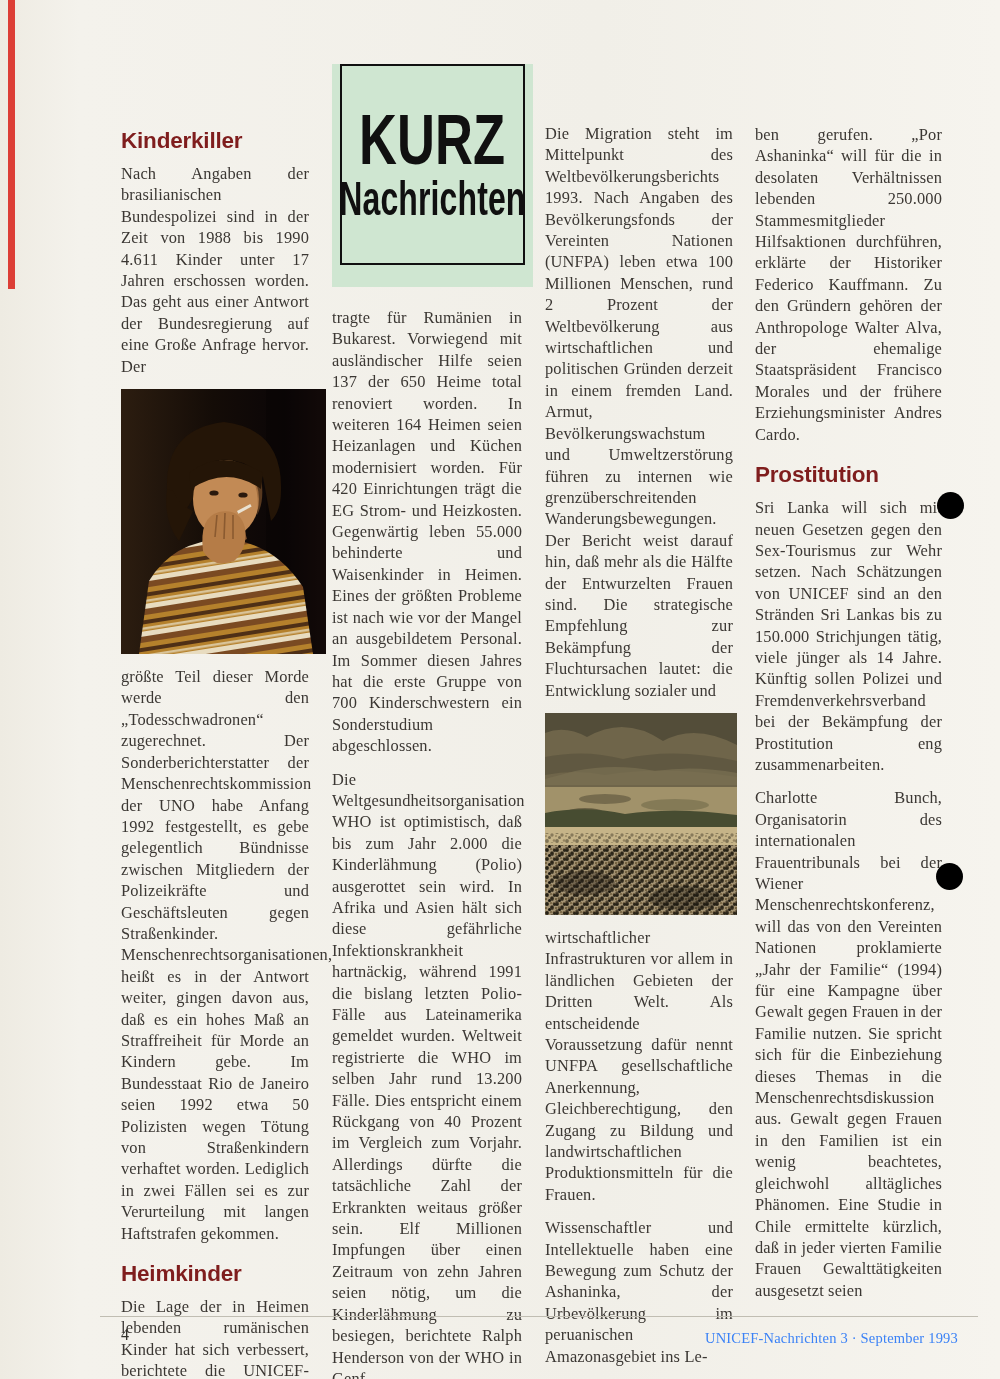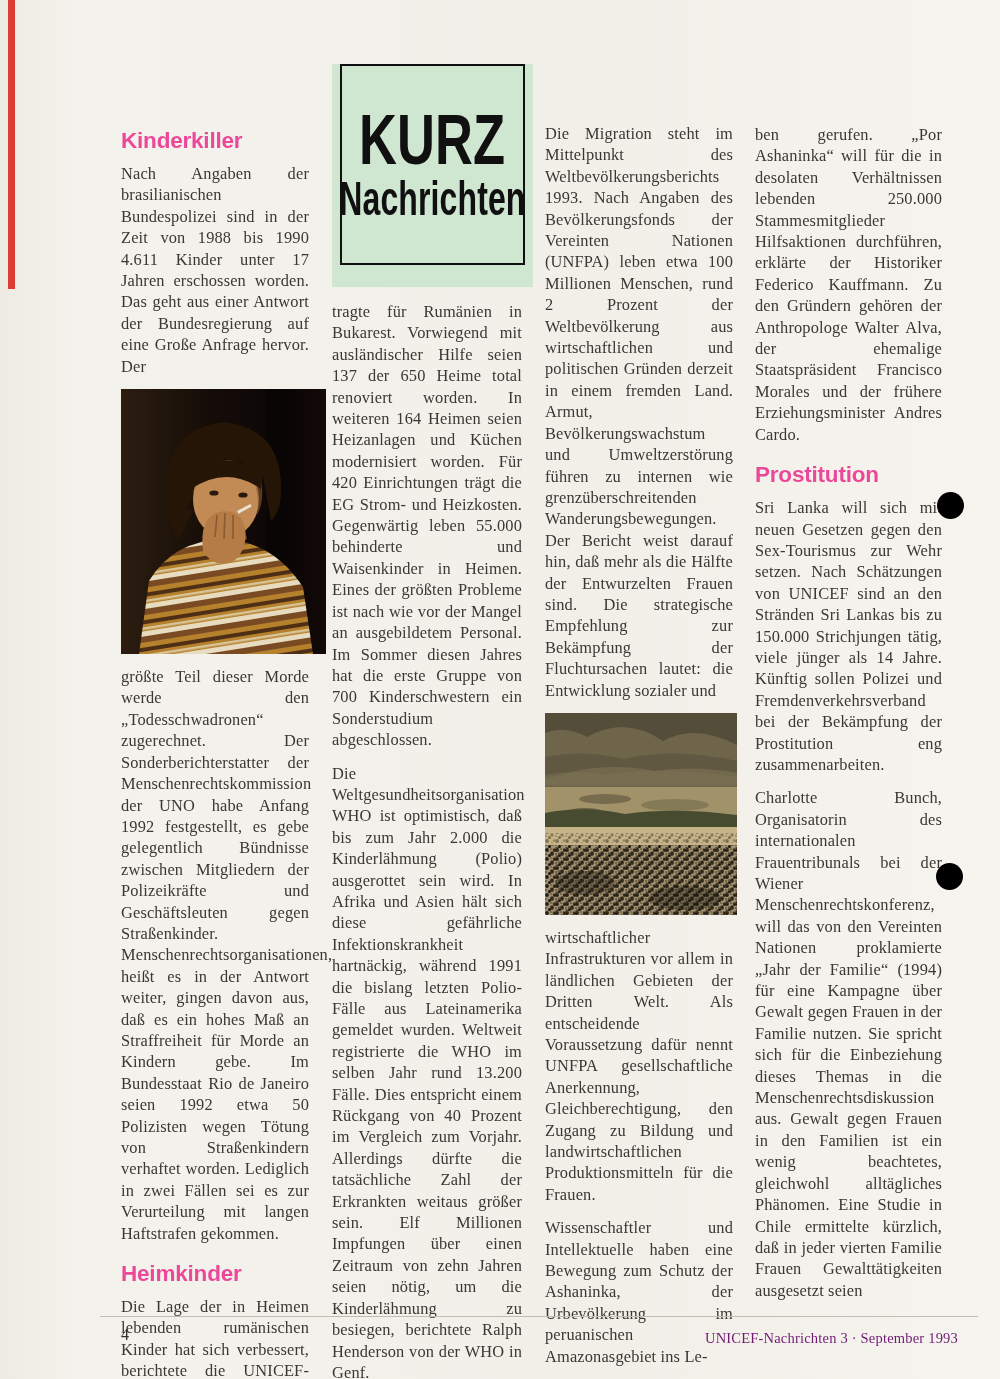--- a/index.html
+++ b/index.html
@@ -12,30 +12,30 @@
   }
   .page{position:absolute;inset:0;}
   
   .red-mark{position:absolute;left:8px;top:0;width:7px;height:289px;background:#dc3e36;}
   
   .col{position:absolute;font-size:16.4px;line-height:21.4px;text-align:justify;
        letter-spacing:.15px;hyphens:auto;-webkit-hyphens:auto;}
   .col p{margin:0 17px 12px 0;}
   .col h2{
     font-family:"Liberation Sans","DejaVu Sans",sans-serif;
-    font-weight:700;font-size:22.5px;line-height:27px;color:#ec4899;
+    font-weight:700;font-size:22.5px;line-height:27px;color:#7f1d1d;
     margin:16px 0 9px 0;letter-spacing:-.2px;white-space:pre-line;text-align:left;
   }
   .col h2:first-child{margin-top:0;}
   .col1{left:121px;top:127px;width:205px;}
   .col2{left:332px;top:64px;width:207px;}
   .col3{left:545px;top:123px;width:205px;}
   .col4{left:755px;top:124px;width:204px;}
   
-  .kurz-box{width:201px;height:223px;background:#cfe6d1;margin-bottom:14px;
+  .kurz-box{width:201px;height:223px;background:#cfe6d1;margin-bottom:20px;
             box-sizing:border-box;padding:0 8px 22px 8px;}
   .kurz-frame{border:2.5px solid #101010;height:100%;box-sizing:border-box;
               display:flex;flex-direction:column;align-items:center;justify-content:center;
               gap:6px;background:#cfe6d1;}
   .kurz-line1{font-family:"Liberation Sans","DejaVu Sans",sans-serif;font-weight:700;
               font-size:64px;line-height:60px;color:#101010;
               transform:scale(.82,1.1);transform-origin:center;}
   .kurz-line2{font-family:"Liberation Sans","DejaVu Sans",sans-serif;font-weight:700;
               font-size:40px;line-height:44px;color:#101010;
               transform:scale(.8,1.18);transform-origin:center;}
@@ -43,21 +43,21 @@
   .photo{font-size:0;line-height:0;margin:6px 0 12px 0;}
   .photo1{width:205px;height:265px;}
   .photo2{width:192px;height:202px;margin-top:10px;}
   
   .dot{position:absolute;width:27px;height:27px;border-radius:50%;background:#000;}
   .dot1{left:937px;top:492px;}
   .dot2{left:936px;top:863px;}
   
   .footer-rule{position:absolute;left:100px;top:1316px;width:878px;height:1px;background:#c0bdb2;}
   .page-number{position:absolute;left:121px;top:1326px;font-size:16px;color:#33312c;}
-  .footer-right{position:absolute;right:42px;top:1330px;font-size:14.5px;color:#701a75;letter-spacing:.2px;}
+  .footer-right{position:absolute;right:42px;top:1330px;font-size:14.5px;color:#3b82f6;letter-spacing:.2px;}
 </style>
 </head>
 <body>
 
 <div class="page">
 
   <div class="red-mark"></div>
 
   <div class="col col1">
     <h2>Kinderkiller</h2>

